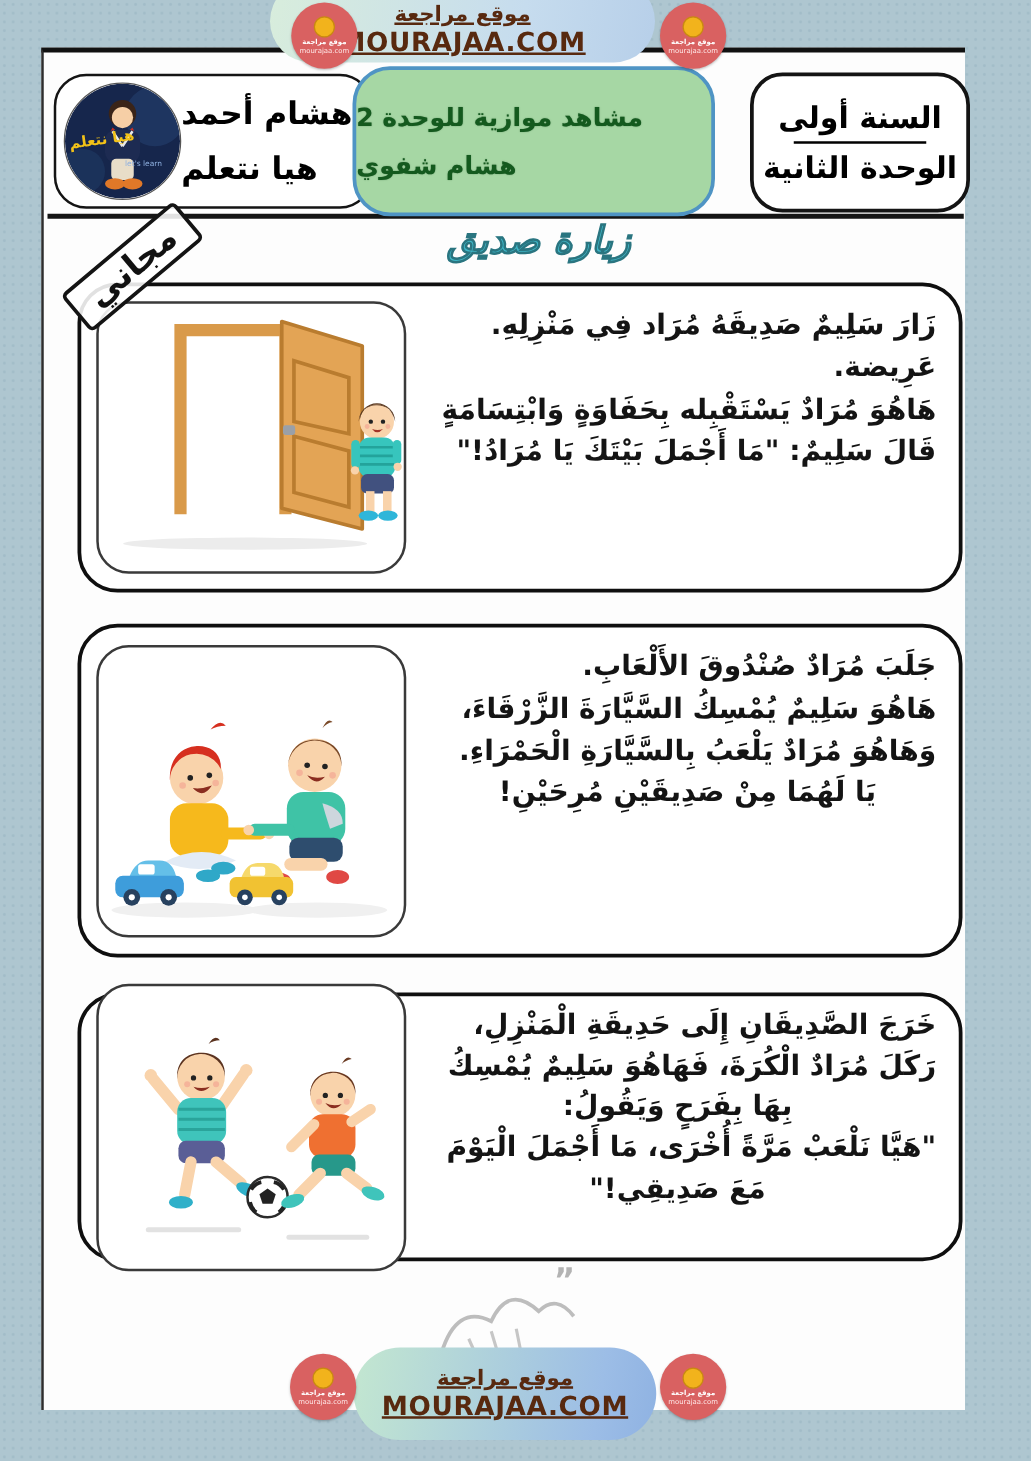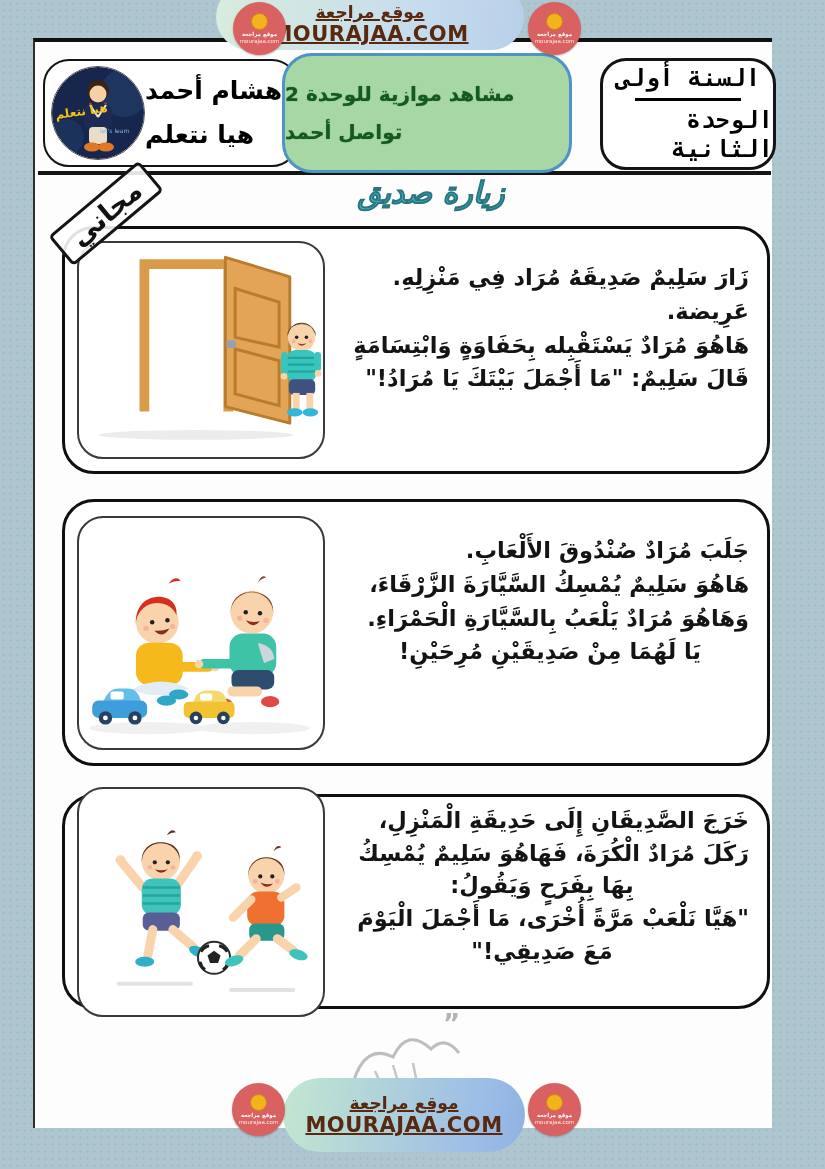--- a/index.html
+++ b/index.html
@@ -49,21 +49,21 @@
     position:absolute; left:247px; top:11px; width:290px; height:120px;
     background:#a6d7a4; border:3px solid #4f94c4; border-radius:30px; z-index:2;
     display:flex; flex-direction:column; align-items:flex-end; justify-content:center; gap:14px;
     color:#145a1e; font-weight:700; font-size:20px; direction:rtl;
     text-shadow:0 0 1px rgba(10,60,20,.55);
   }
   .grade-box {
     position:absolute; left:565px; top:16px; width:176px; height:112px;
     border:3px solid #141414; border-radius:26px; background:#fff; z-index:1;
     display:flex; flex-direction:column; align-items:center; justify-content:center;
-    font-weight:700; font-size:24px; color:#000; direction:rtl;font-family:Liberation Mono, monospace;
+    font-weight:700; font-size:24px; color:#000; direction:rtl;
   }
   .grade-divider { width:106px; height:2.5px; background:#000; margin:5px 0; }
   .header-divider { position:absolute; left:3px; top:129px; width:733px; height:4px; background:#151515; }
   
   .page-title {
     position:absolute; left:55px; right:0; top:133px; text-align:center;
     font-size:30px; font-weight:700; color:#3fb7c7; direction:rtl;
     -webkit-text-stroke:1px #2a7580; letter-spacing:1px;font-style:italic;
   }
   .stamp {
@@ -85,21 +85,21 @@
     border:2px solid #3a3a3a; border-radius:26px; background:#fff; overflow:hidden;
     display:flex; align-items:center; justify-content:center;
   }
   .card1 .pic { height:218px; }
   .card2 .pic { height:234px; }
   .card3 .pic { height:230px; }
   .pic svg { width:100%; height:100%; }
   .txt {
     flex:1; direction:rtl; text-align:right; color:#141414;
     font-size:22.5px; font-weight:700; line-height:1.5;
-    padding:32px 18px 0 4px;
+    padding:15px 18px 0 4px;
   }
   .card3 .txt { padding-top:7px; line-height:1.45; }
   .ln.c { text-align:center; }
   
   .sketch { position:absolute; left:335px; top:1013px; z-index:4; opacity:.55; }
 </style>
 </head>
 <body>
 
 <div class="page">
@@ -130,21 +130,21 @@
       </svg>
     </div>
     <div class="author-text">
       <div>هشام أحمد</div>
       <div>هيا نتعلم</div>
     </div>
   </div>
 
   <div class="unit-box">
     <div>مشاهد موازية للوحدة 2</div>
-    <div>تواصل أحمد</div>
+    <div>هشام شفوي</div>
   </div>
 
   <div class="grade-box">
     <div>السنة أولى</div>
     <div class="grade-divider"></div>
     <div>الوحدة الثانية</div>
   </div>
 
   <div class="header-divider"></div>
 

